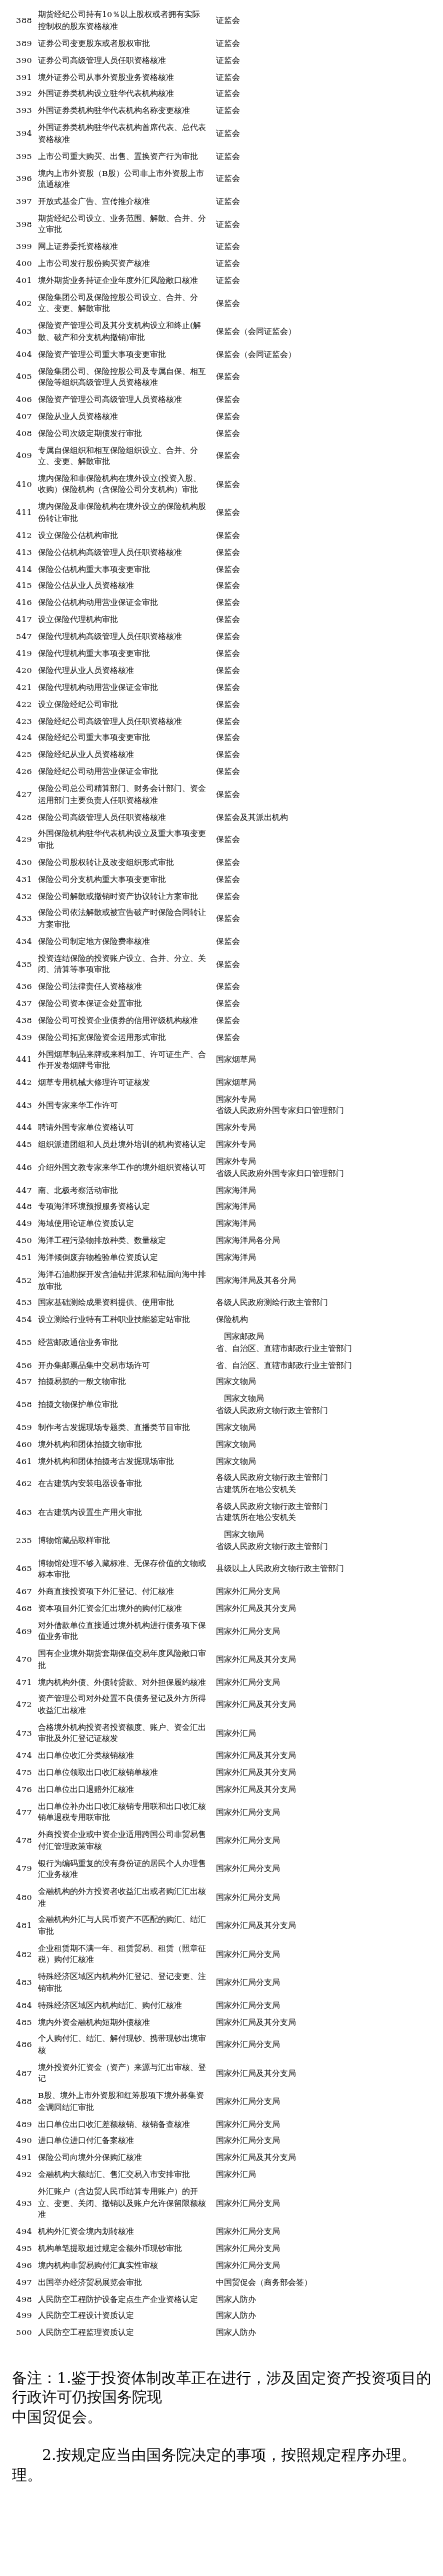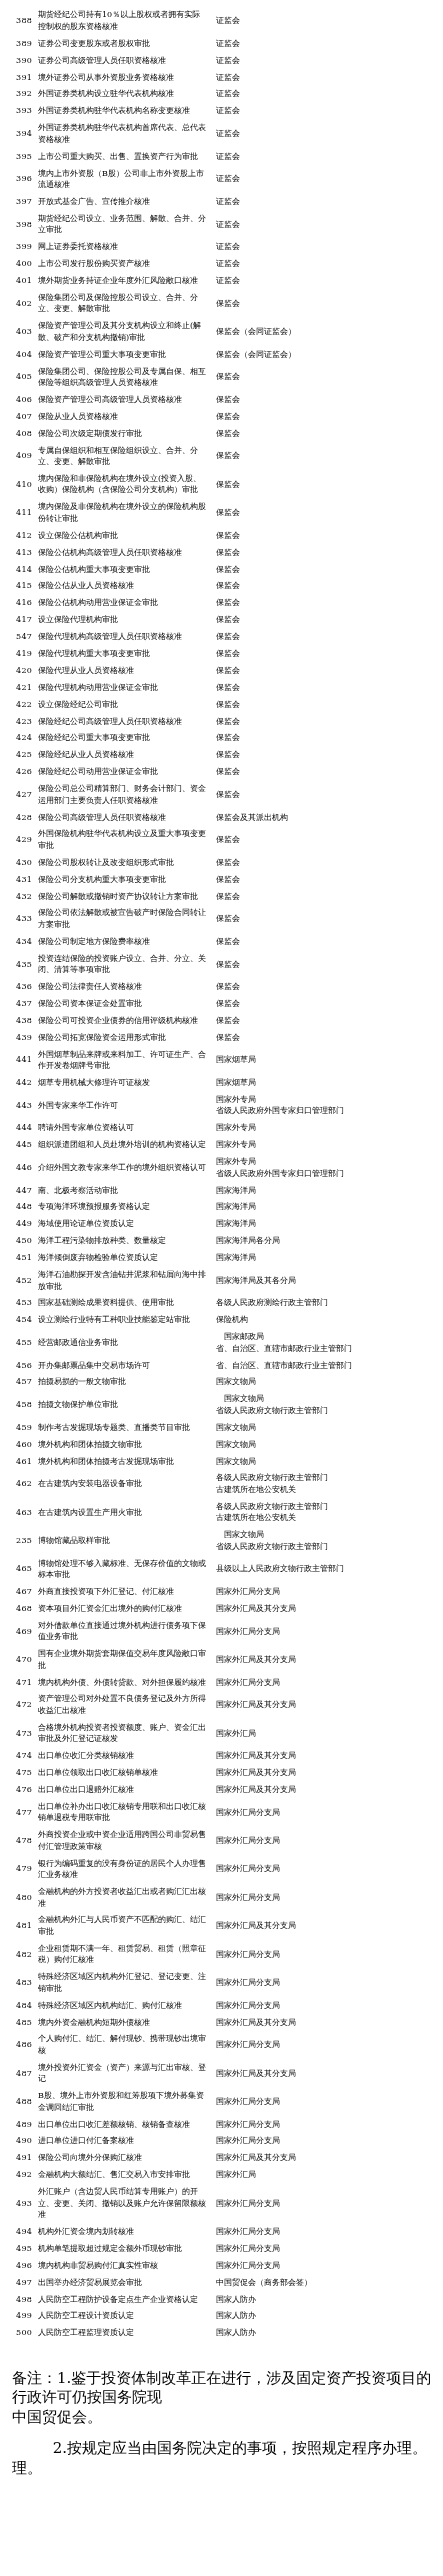--- a/index.html
+++ b/index.html
@@ -33,21 +33,21 @@
   }
   .auth-line { white-space: pre-wrap; }
   .notes {
     margin-top: 30px;
     padding: 0 5.4px 0 12px;
     font-size: 15px;
     line-height: 19.5px;
   }
   .note-line { white-space: pre-wrap; }
   .note-indent { margin-left: 30px; }
-  .note-gap { margin-top: 12px; text-align: center; }
+  .note-gap { margin-top: 19px; }
 </style>
 </head>
 <body>
 
 <div class="doc">
   <div>
       <div class="row">
         <div class="cell-num">388</div>
         <div class="cell-item">期货经纪公司持有10％以上股权或者拥有实际控制权的股东资格核准</div>
         <div class="cell-auth">

